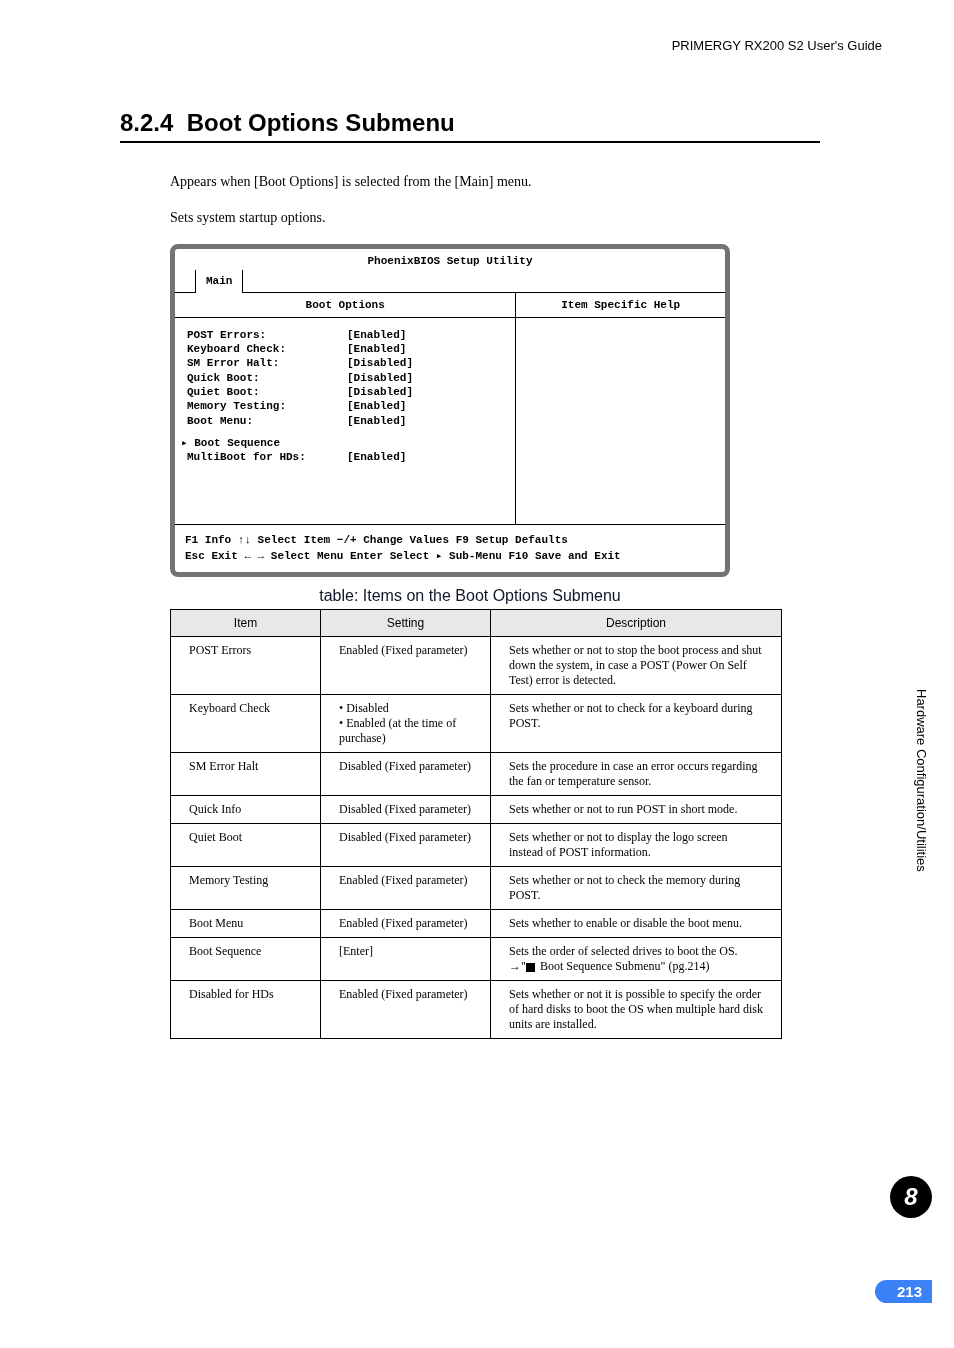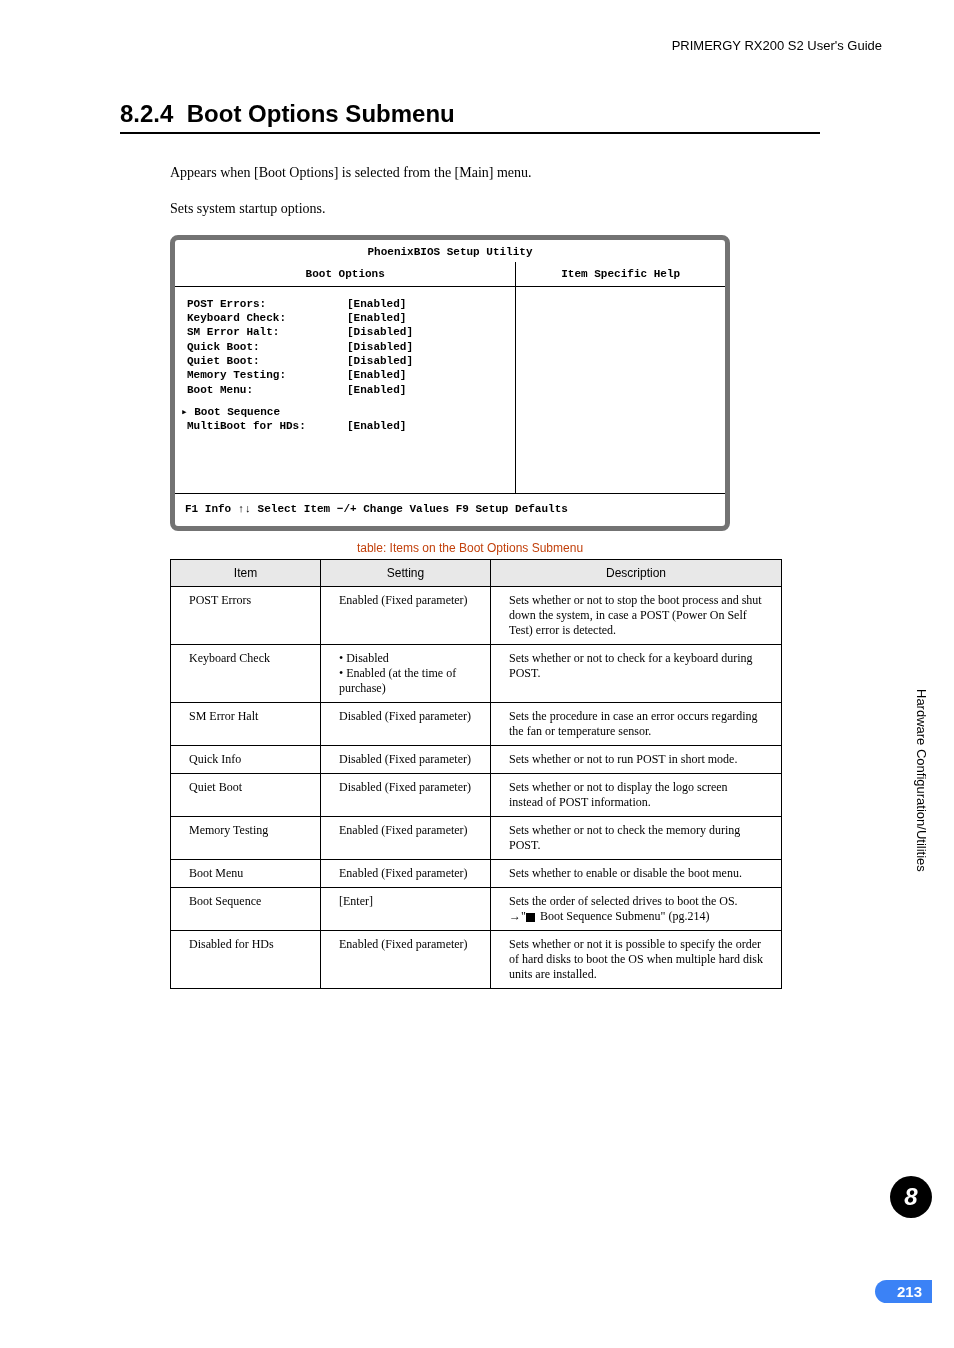--- a/index.html
+++ b/index.html
@@ -14,21 +14,21 @@
     .header-text {
       position: absolute;
       top: 38px;
       right: 72px;
       font-size: 13px;
       font-family: Arial, sans-serif;
     }
     .content {
       position: absolute;
       left: 120px;
-      top: 100px;
+      top: 109px;
       width: 700px;
     }
     .section-title {
       font-family: Arial, sans-serif;
       font-weight: bold;
       font-size: 24px;
       margin-bottom: 4px;
     }
     .title-underline {
       border-bottom: 2px solid #000;
@@ -93,22 +93,22 @@
       display: flex;
     }
     .bios-label { width: 160px; }
     .bios-val { }
     .bios-footer {
       padding: 8px 10px;
       line-height: 1.4;
     }
     .table-caption {
       text-align: center;
-      color: #c2410c;
-      font-size: 12px;
+      color: #0f172a;
+      font-size: 16px;
       font-family: Arial, sans-serif;
       margin-top: 10px;
       margin-bottom: 4px;
       margin-left: 50px;
       width: 600px;
     }
     .options-table {
       margin-left: 50px;
       width: 612px;
       border-collapse: collapse;
@@ -181,20 +181,23 @@
     <span>8.2.4</span>&nbsp;
     <span>Boot Options Submenu</span>
   </div>
   <div class="title-underline"></div>
 
   <div class="intro">Appears when [Boot Options] is selected from the [Main] menu.</div>
   <div class="intro">Sets system startup options.</div>
 
   <div class="bios-box">
     <div class="bios-title">PhoenixBIOS Setup Utility</div>
+    <div class="bios-tab-row">
+      <div class="bios-tab">Main</div>
+    </div>
     <div style="display:flex; border-bottom:1px solid #000;">
       <div style="flex:6.2; border-right:1px solid #000; text-align:center; padding:6px 0;">Boot Options</div>
       <div style="flex:3.8; text-align:center; padding:6px 0;">Item Specific Help</div>
     </div>
     <div class="bios-body">
       <div class="bios-left">
         <div class="bios-settings">
           <div class="bios-row">
               <span class="bios-label">POST Errors:</span>
               <span class="bios-val">[Enabled]</span>
@@ -228,20 +231,21 @@
           <div class="bios-row">
               <span class="bios-label">MultiBoot for HDs:</span>
               <span class="bios-val">[Enabled]</span>
             </div>
         </div>
       </div>
       <div class="bios-right"></div>
     </div>
     <div class="bios-footer">
       <div>F1  Info   ↑↓  Select Item  −/+     Change Values     F9  Setup Defaults</div>
+      <div>Esc Exit  ← → Select Menu  Enter    Select ▸ Sub-Menu  F10 Save and Exit</div>
     </div>
   </div>
 
   <div class="table-caption">table: Items on the Boot Options Submenu</div>
 
   <table class="options-table">
     <thead>
       <tr>
         <th class="col1">Item</th>
         <th class="col2">Setting</th>

